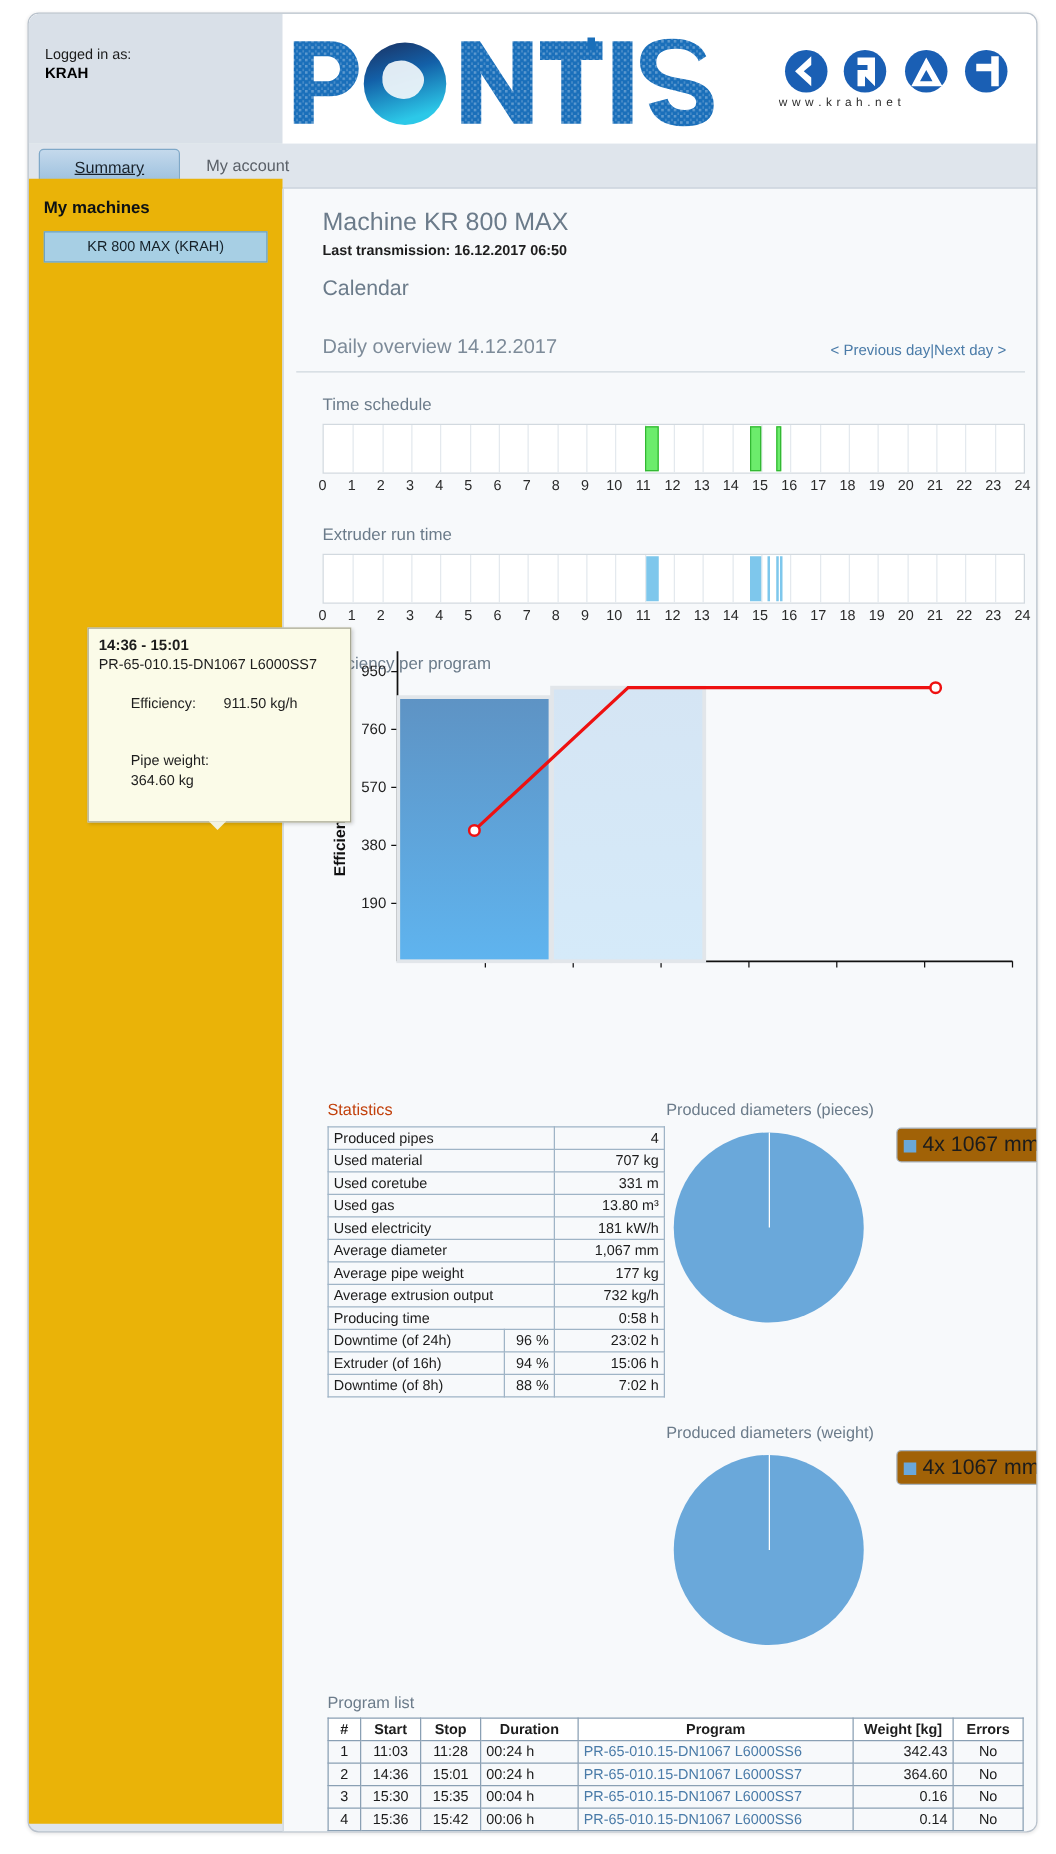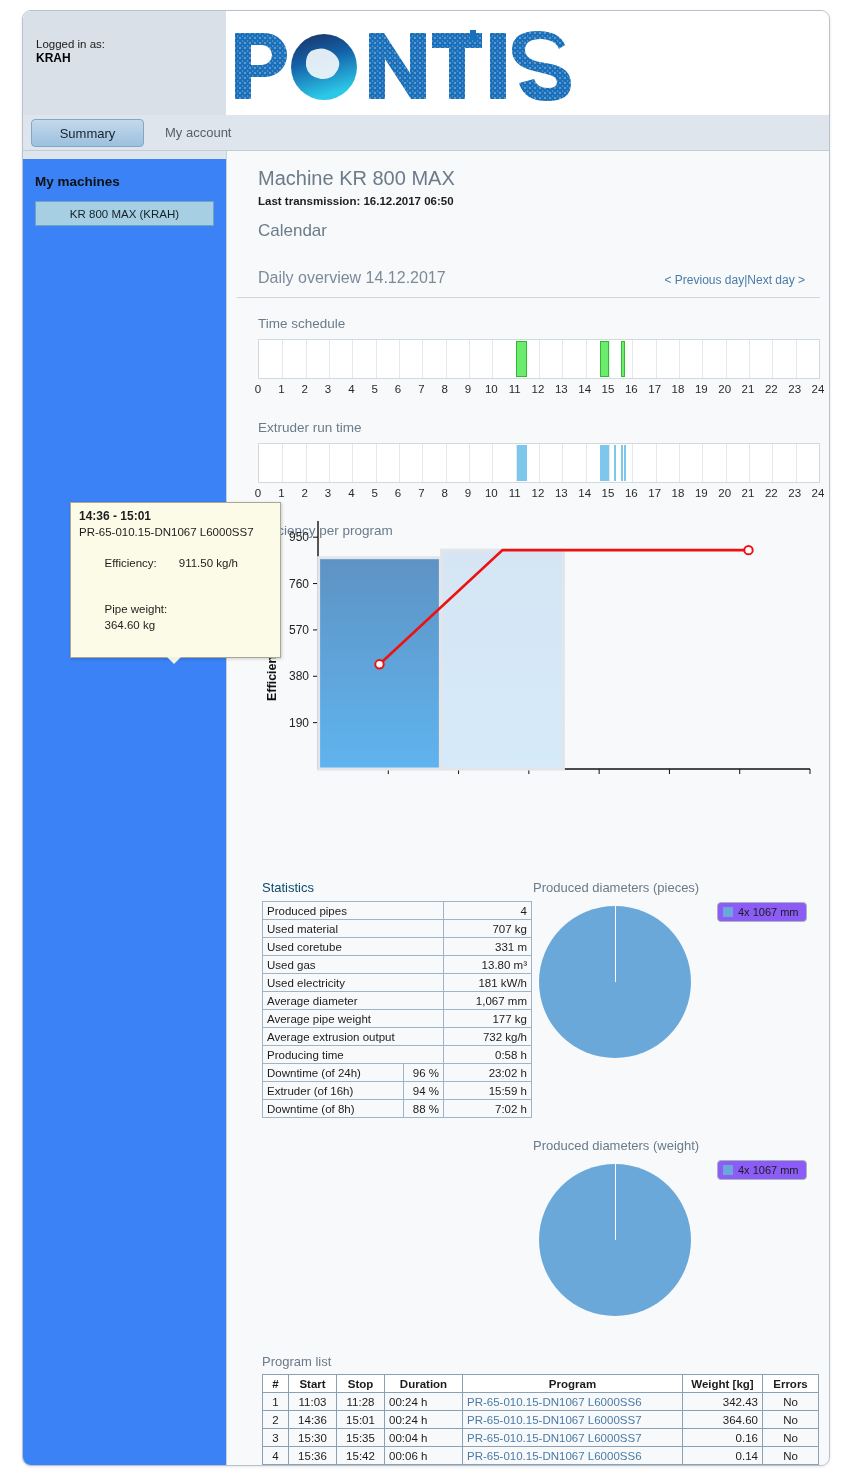--- a/index.html
+++ b/index.html
@@ -70,27 +70,28 @@
     padding: 0 14px;
   }
   .tab.active {
     left: 8px;
     width: 113px;
     background: linear-gradient(#c4d9ec, #9cc0de);
     border: 1px solid #7fa8c8;
     border-radius: 4px;
     color: #19222b;
     font-size: 13px;
+    text-decoration: underline;
   }
   .tab.inactive { left: 128px; color: #5a6068; }
   
   .sidebar {
-    position: absolute; left: 0; top: 148px;
+    position: absolute; left: 0; top: 132px;
     width: 203px; height: 1316px;
-    background: #3b82f6;
+    background: #eab308;
   }
   .side-title {
     position: absolute; left: 12px; top: 15px;
     font-size: 13.5px; font-weight: bold; color: #0d1114;
   }
   .machine-btn {
     position: absolute; left: 12px; top: 42px;
     width: 179px; height: 25px;
     background: #a7cfe4;
     border: 1px solid #6fa3c0;
@@ -176,21 +177,21 @@
     border-left: 7px solid transparent;
     border-right: 7px solid transparent;
     border-top: 7px solid #f2f2e0;
   }
   
   .chart-box {
     position: absolute; left: 31px; top: 360px;
     width: 562px; height: 300px;
   }
   
-  .stats-title { position: absolute; left: 238px; top: 869px; font-size: 13px; color: #0c4a6e; }
+  .stats-title { position: absolute; left: 238px; top: 869px; font-size: 13px; color: #c2410c; }
   table.stats {
     position: absolute; left: 238px; top: 890px;
     width: 270px;
     border-collapse: collapse;
     font-size: 11.5px; color: #1c1c1c;
   }
   table.stats td {
     border: 1px solid #9fb4c6;
     padding: 1px 4px;
     height: 18px;
@@ -203,25 +204,25 @@
   .pie {
     position: absolute;
     border-radius: 50%;
   }
   .pie-split {
     position: absolute; width: 1px; top: 0; height: 50%;
     left: 50%; background: #ffffff;
   }
   .legend {
     position: absolute;
-    background: #8b5cf6;
+    background: #a16207;
     border: 1px solid #a9b4be;
     border-radius: 4px;
     padding: 3px 7px 3px 5px;
-    font-size: 11px; color: #1c1c1c;
+    font-size: 17px; color: #1c1c1c;
     white-space: nowrap;
     text-align: right;
   }
   .legend .sw {
     display: inline-block;
     width: 10px; height: 10px;
     background: #6aa8da;
     vertical-align: -1px;
     margin-right: 5px;
   }
@@ -280,20 +281,41 @@
 
           <path d="M203 6 h50 v15 h-17 v51 h-16 v-51 h-17 z" fill="url(#cityp)"></path>
           <path d="M241 3 h6 v10 h-6 z" fill="#1a6fba"></path>
 
           <path d="M261 6 h16 v66 h-16 z" fill="url(#cityp)"></path>
 
           <path d="M330 22 a18 14 0 0 0 -18 -10 q-16 0 -16 11 q0 9 15 12 l11 2 q20 4 20 20 q0 17 -24 17 q-23 0 -28 -18 l15 -4 q3 9 14 9 q9 0 9 -6 q0 -6 -11 -8 l-12 -3 q-22 -5 -22 -21 q0 -19 26 -19 q21 0 27 14 z" fill="url(#cityp)"></path>
         </svg>
       </div>
 
+      <div class="krah-logo">
+        <svg width="190" height="58" viewBox="0 0 190 58">
+          <g fill="#1a5fb4">
+            <circle cx="22" cy="20" r="17"></circle>
+              <circle cx="69" cy="20" r="17"></circle>
+            <circle cx="118" cy="20" r="17"></circle>
+              <circle cx="166" cy="20" r="17"></circle>
+          </g>
+          <g fill="#ffffff">
+
+            <path d="M26 8 L13 20 L26 32 L26 25 L20 20 L26 15 Z"></path>
+
+            <path d="M77 9 L63 9 L63 15 L71 15 L71 19 L63 19 L63 32 L69 32 L69 24 L77 32 L77 9 Z"></path>
+
+            <path d="M118 9 L106 32 L131 32 L118 9 Z M118 19 L123 28 L113 28 Z"></path>
+
+            <path d="M158 14 L158 20 L170 20 L170 32 L176 32 L176 8 L170 8 L170 14 Z"></path>
+          </g>
+          <text x="0" y="48" font-family="'Liberation Sans',sans-serif" font-size="9.5" letter-spacing="0.5" fill="#2c2c2c">w w w . k r a h . n e t</text>
+        </svg>
+      </div>
     </div>
 
     <div class="tabstrip">
       <div class="tab active">Summary</div>
       <div class="tab inactive">My account</div>
     </div>
 
     <div class="sidebar">
       <div class="side-title">My machines</div>
       <div class="machine-btn">KR 800 MAX (KRAH)</div>
@@ -506,21 +528,21 @@
               <td class="val">0:58 h</td>
             </tr>
             <tr>
               <td class="lab">Downtime (of 24h)</td>
               <td class="pct">96 %</td>
               <td class="val">23:02 h</td>
             </tr>
             <tr>
               <td class="lab">Extruder (of 16h)</td>
               <td class="pct">94 %</td>
-              <td class="val">15:59 h</td>
+              <td class="val">15:06 h</td>
             </tr>
             <tr>
               <td class="lab">Downtime (of 8h)</td>
               <td class="pct">88 %</td>
               <td class="val">7:02 h</td>
             </tr>
           </tbody>
       </table>
 
       <div class="pie-title" style="left:306px;top:729px">Produced diameters (pieces)</div>

